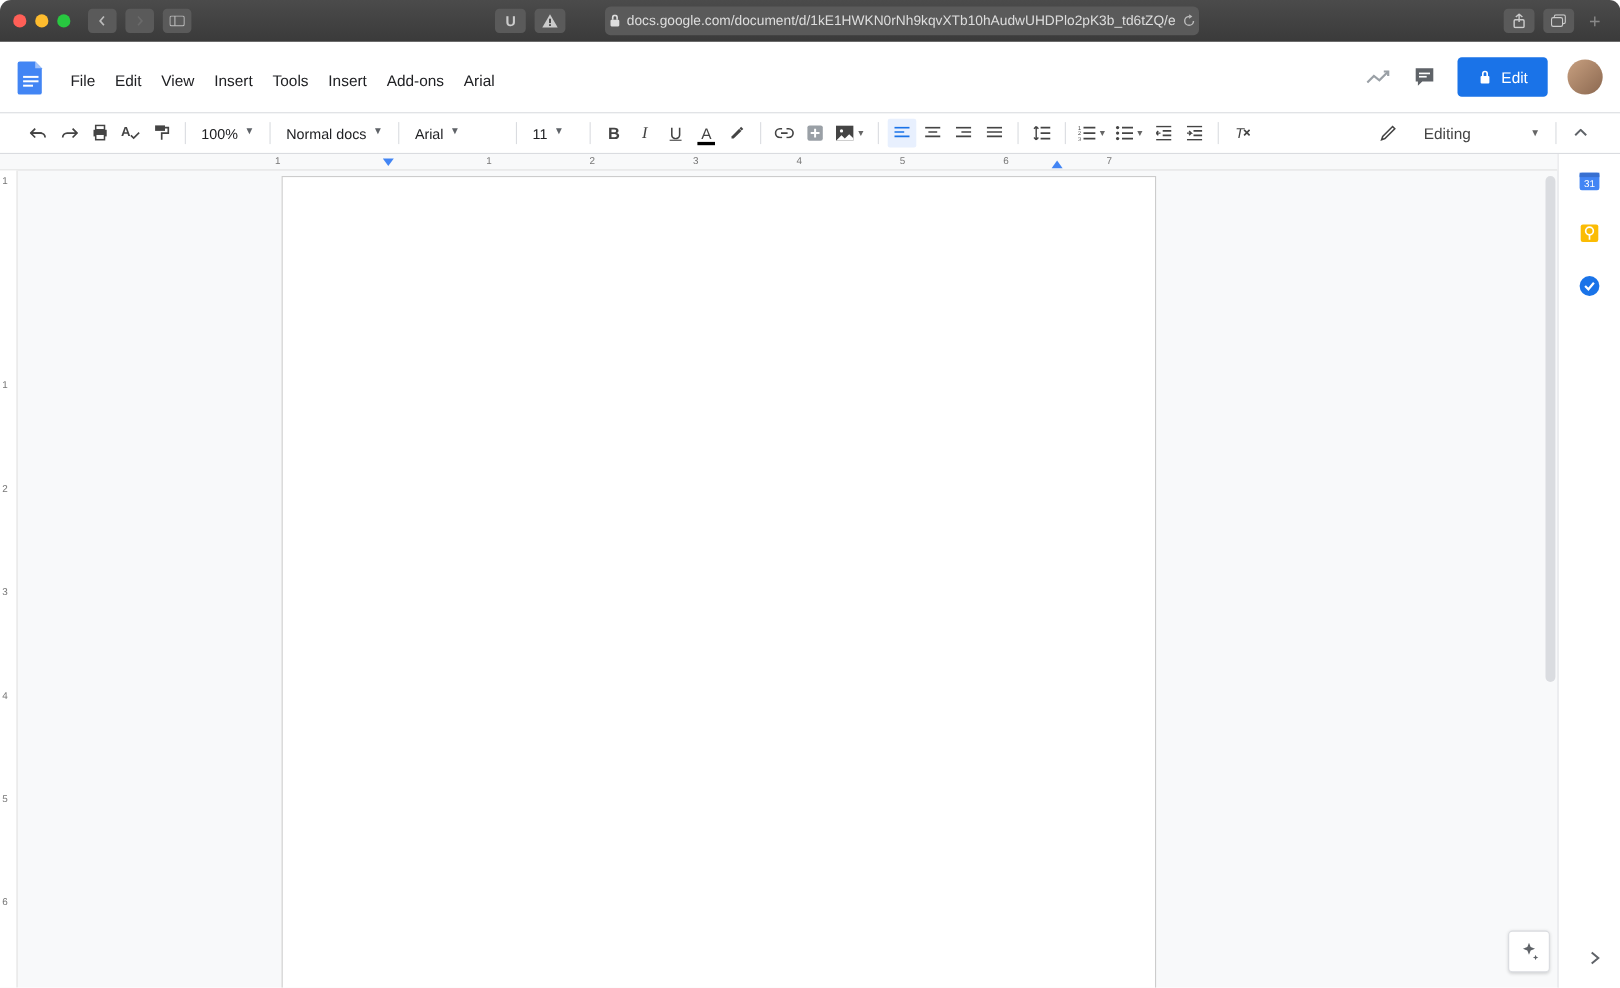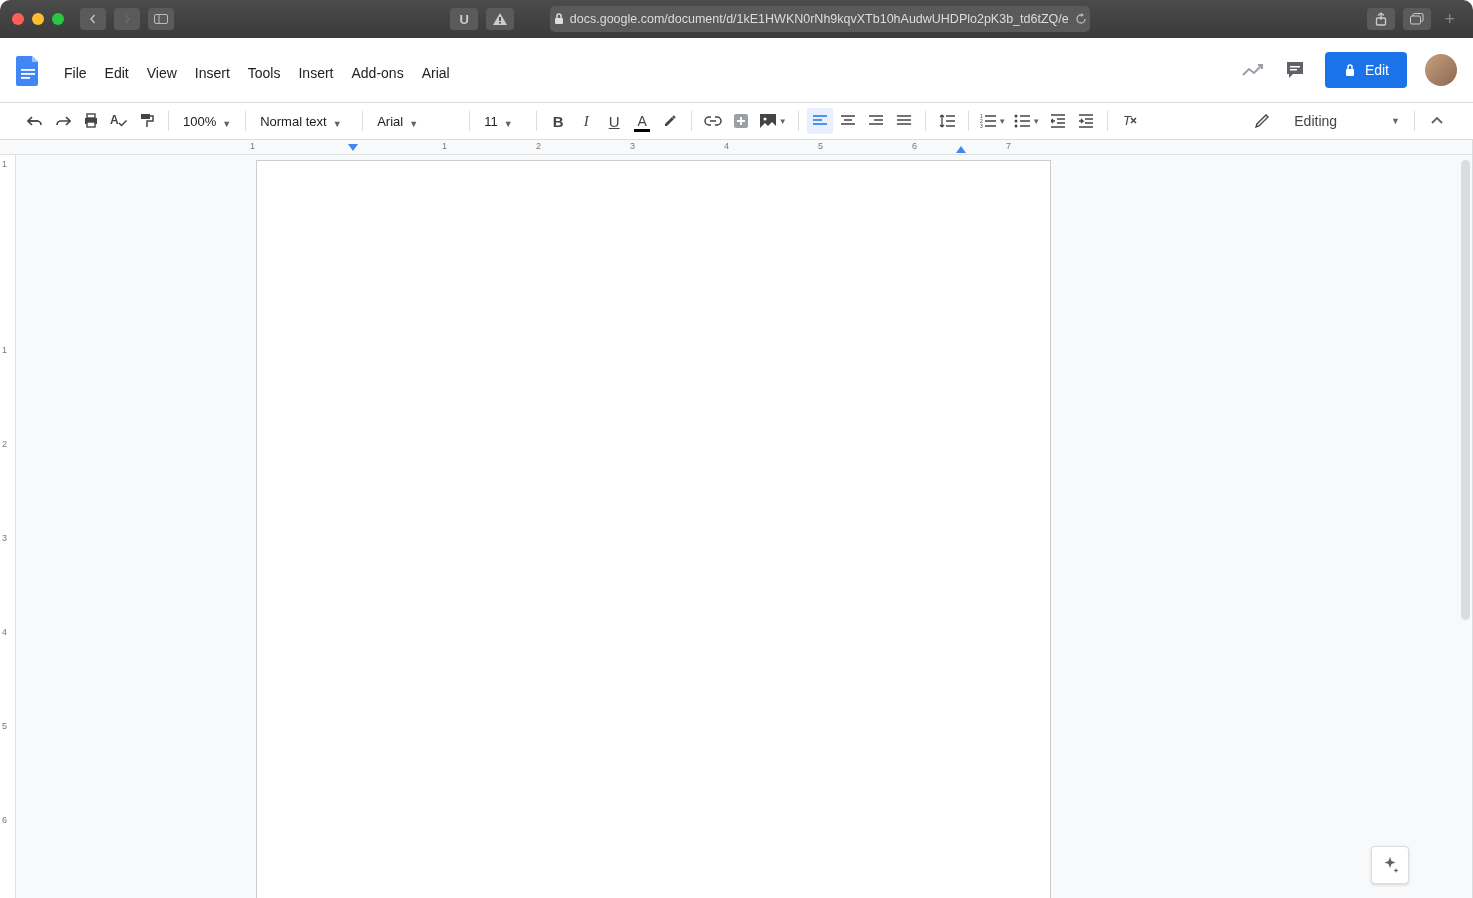--- a/index.html
+++ b/index.html
@@ -30,21 +30,21 @@
 .header-icons { display: flex; align-items: center; gap: 18px; }
 .hdr-ic { width: 24px; height: 24px; display: flex; align-items: center; justify-content: center; color: #5f6368; }
 .share-btn { background: #1a73e8; color: #fff; border-radius: 4px; height: 36px; padding: 0 18px; display: flex; align-items: center; gap: 8px; font-size: 14px; font-weight: 500; cursor: pointer; }
 .avatar { width: 32px; height: 32px; border-radius: 50%; background: linear-gradient(135deg, #c8a080, #8b6850); }
 
 
 .toolbar { height: 38px; border-top: 1px solid #dadce0; border-bottom: 1px solid #dadce0; display: flex; align-items: center; padding: 0 22px 0 22px; gap: 2px; }
 .tb-btn { min-width: 26px; height: 26px; display: flex; align-items: center; justify-content: center; color: #444; border-radius: 2px; cursor: pointer; }
 .tb-btn.active { background: #e8f0fe; color: #1a73e8; }
 .tb-sep { width: 1px; height: 20px; background: #dadce0; margin: 0 6px; }
-.tb-select { display: flex; align-items: flex-end; gap: 6px; font-size: 13px; color: #202124; padding: 0 6px; cursor: pointer; min-width: 50px; }
+.tb-select { display: flex; align-items: flex-start; gap: 6px; font-size: 13px; color: #202124; padding: 0 6px; cursor: pointer; min-width: 50px; }
 .tb-select .caret { color: #5f6368; font-size: 9px; }
 .tb-select.zoom { min-width: 60px; }
 .tb-select.style { min-width: 100px; }
 .tb-select.font { min-width: 90px; }
 .text-color { position: relative; }
 .text-color::after { content: ''; position: absolute; bottom: 2px; left: 5px; right: 5px; height: 3px; background: #000; }
 .toolbar-spacer { flex: 1; }
 .mode-selector { display: flex; align-items: center; gap: 24px; font-size: 14px; color: #444; cursor: pointer; padding: 0 6px; }
 .collapse-btn { color: #5f6368; width: 28px; display: flex; justify-content: center; cursor: pointer; }
 
@@ -221,21 +221,21 @@
         <path d="M11 3 h3 v5 h-6 v6" stroke="#444" stroke-width="1.5" fill="none"></path>
       </svg>
     </div>
   <div class="tb-sep"></div>
   <div class="tb-select zoom">
       <span>100%</span>
       <span class="caret">▼</span>
     </div>
   <div class="tb-sep"></div>
   <div class="tb-select style">
-      <span>Normal text</span>
+      <span>Normal docs</span>
       <span class="caret">▼</span>
     </div>
   <div class="tb-sep"></div>
   <div class="tb-select font">
       <span>Arial</span>
       <span class="caret">▼</span>
     </div>
   <div class="tb-sep"></div>
   <div class="tb-select">
       <span>11</span>
@@ -403,20 +403,47 @@
       <span class="v-tick" style="top:190px;">1</span>
       <span class="v-tick" style="top:284px;">2</span>
       <span class="v-tick" style="top:378px;">3</span>
       <span class="v-tick" style="top:472px;">4</span>
       <span class="v-tick" style="top:566px;">5</span>
       <span class="v-tick" style="top:660px;">6</span>
     </div>
     <div class="page"></div>
     <div class="scrollbar"></div>
   </div>
+  <div class="side-panel">
+    <div class="side-ic">
+        <svg width="20" height="20" viewBox="0 0 20 20">
+          <rect x="1" y="3" width="18" height="16" rx="2" fill="#4285f4"></rect>
+          <rect x="1" y="3" width="18" height="4" fill="#3870d1"></rect>
+          <text x="10" y="16" font-size="9" fill="#fff" text-anchor="middle">31</text>
+        </svg>
+      </div>
+    <div class="side-ic">
+        <svg width="20" height="20" viewBox="0 0 20 20">
+          <rect x="2" y="2" width="16" height="16" rx="2" fill="#fbbc04"></rect>
+          <circle cx="10" cy="8" r="3.5" fill="none" stroke="#fff" stroke-width="1.5"></circle>
+          <line x1="10" y1="11" x2="10" y2="16" stroke="#fff" stroke-width="1.5"></line>
+        </svg>
+      </div>
+    <div class="side-ic">
+        <svg width="20" height="20" viewBox="0 0 20 20">
+          <circle cx="10" cy="10" r="9" fill="#1a73e8"></circle>
+          <path d="M6 10 l3 3 l5 -6" stroke="#fff" stroke-width="2" fill="none"></path>
+        </svg>
+      </div>
+    <div class="side-arrow">
+      <svg width="10" height="14" viewBox="0 0 10 14">
+          <path d="M2 2 L8 7 L2 12" stroke="#5f6368" stroke-width="1.8" fill="none"></path>
+        </svg>
+    </div>
+  </div>
 </div>
 
 <div class="explore-btn">
   <svg width="20" height="20" viewBox="0 0 20 20">
       <path d="M10 2 l1.5 4 l4 1.5 l-4 1.5 l-1.5 4 l-1.5 -4 l-4 -1.5 l4 -1.5 z" fill="#5f6368"></path>
       <path d="M16 13 l.7 1.8 l1.8 .7 l-1.8 .7 l-.7 1.8 l-.7 -1.8 l-1.8 -.7 l1.8 -.7 z" fill="#5f6368"></path>
     </svg>
 </div>
 
 </body></html>

